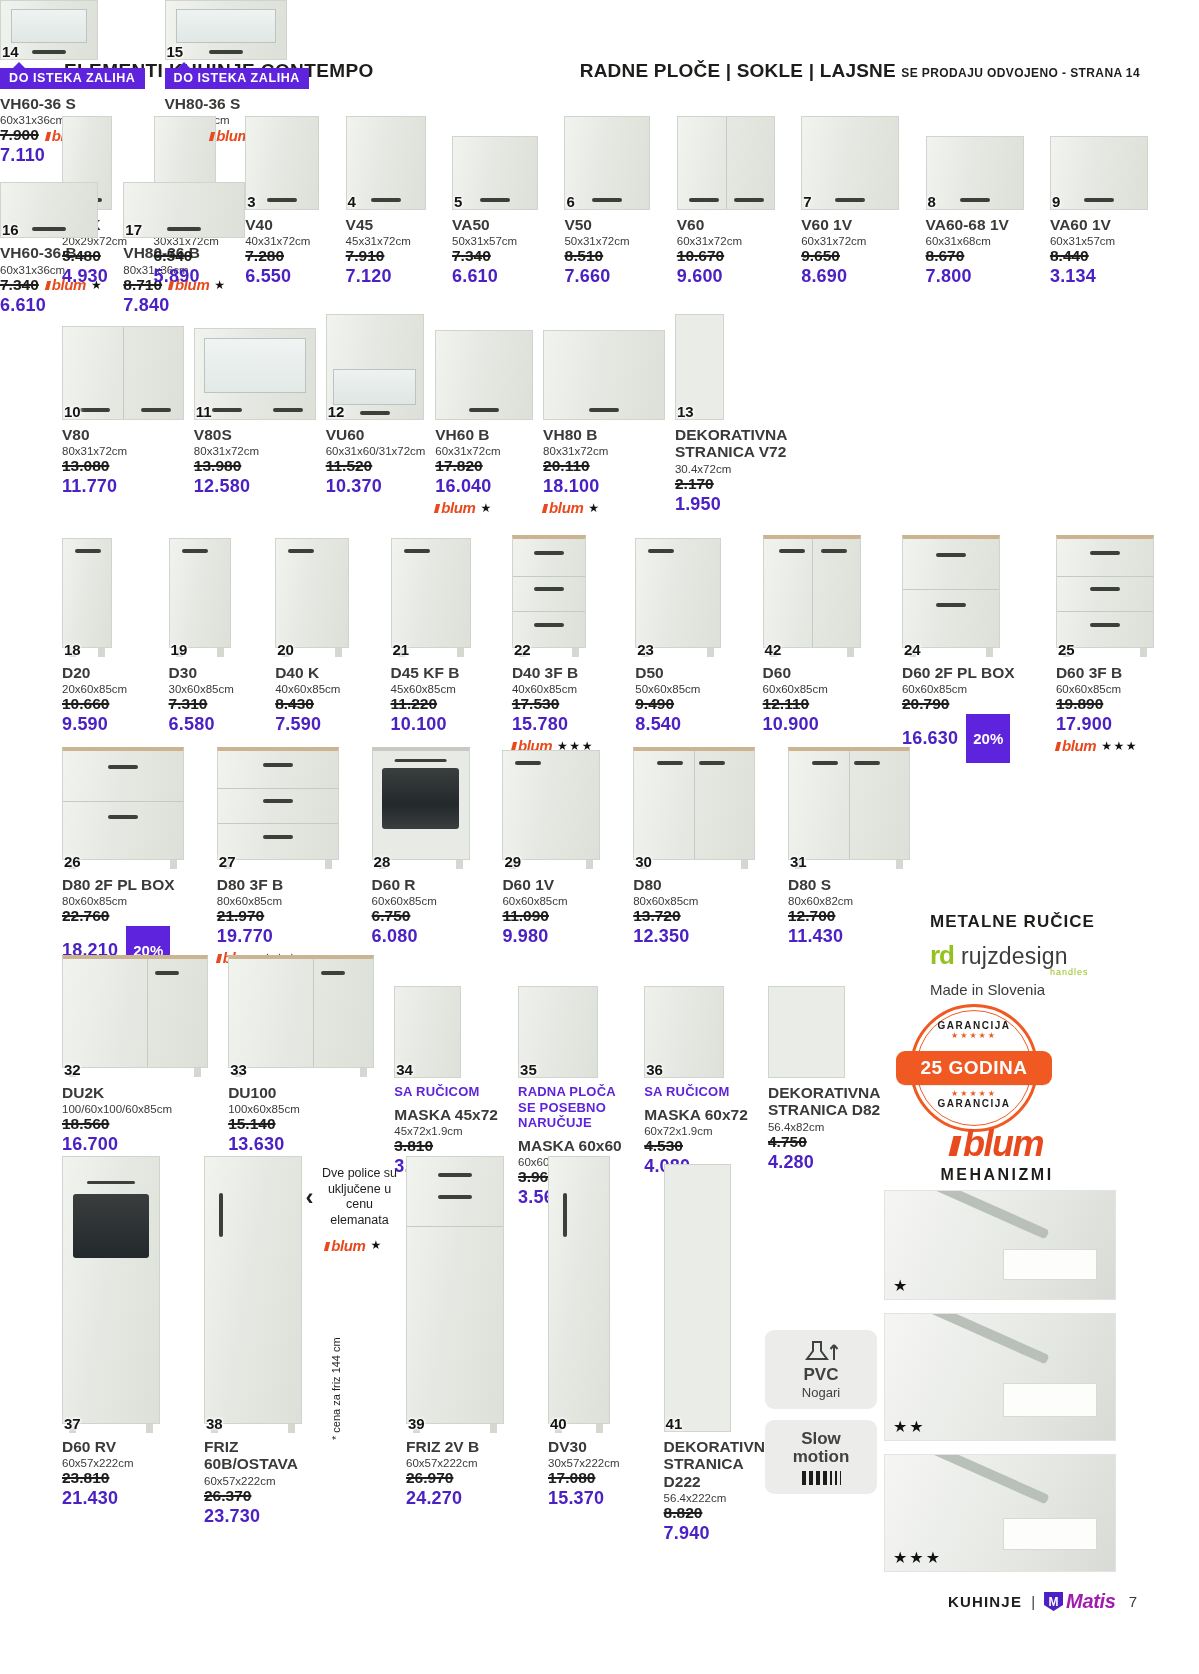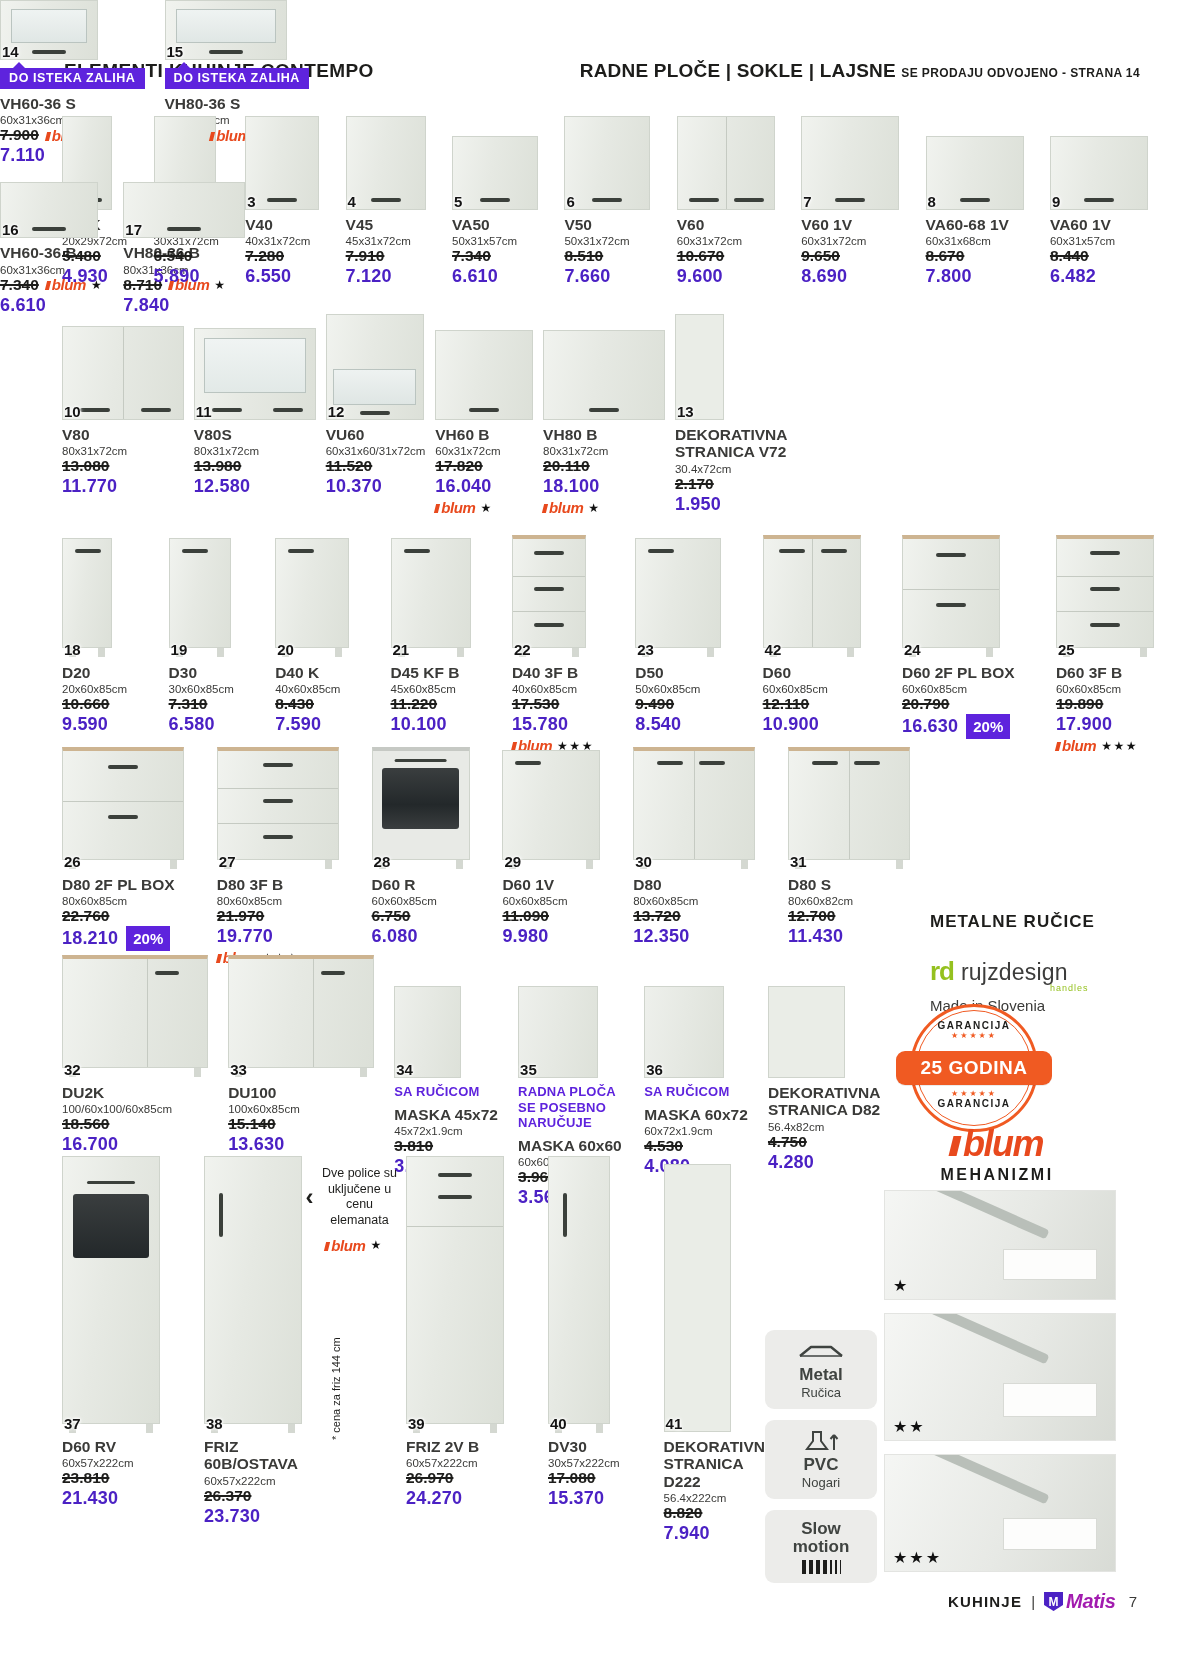--- a/index.html
+++ b/index.html
@@ -91,31 +91,31 @@
        text-shadow:0 0 3px #fff,0 0 3px #fff,0 0 5px #fff;}
   .banner{position:relative;background:#5e23dd;color:#fff;font-size:12.5px;font-weight:800;letter-spacing:.6px;padding:3px 9px 4px;margin-top:8px;white-space:nowrap;}
   .banner::before{content:"";position:absolute;top:-6px;left:13px;border:6px solid transparent;border-bottom:6px solid #5e23dd;border-top:0;}
   .pre{color:#5e23dd;font-size:13px;font-weight:700;margin-top:6px;line-height:1.2;max-width:106px;letter-spacing:.2px;}
   .pname{font-size:15.5px;font-weight:600;color:#3a3a38;margin-top:6px;line-height:1.12;max-width:122px;}
   .dims{font-size:11.5px;color:#3a3a38;margin-top:2px;white-space:nowrap;}
   .oldline{display:flex;align-items:center;gap:7px;}
   .old{font-size:15.5px;font-weight:600;color:#1d1d1b;text-decoration:line-through;text-decoration-thickness:2px;}
   .newline{display:flex;align-items:center;margin-top:1px;}
   .new{font-size:18px;font-weight:800;color:#4b21c4;letter-spacing:.2px;}
-  .pct{background:#5e23dd;color:#fff;font-size:15px;font-weight:800;padding:4px 7px;margin-left:8px;}
+  .pct{background:#5e23dd;color:#fff;font-size:15px;font-weight:800;padding:16px 7px;margin-left:8px;}
   .blumline{display:flex;align-items:center;gap:5px;}
   .blumline.below{margin-top:2px;}
   .blum{color:#e8491d;font-weight:800;font-style:italic;font-size:15px;letter-spacing:-.4px;}
   .blum::before{content:"";display:inline-block;width:4px;height:9px;background:#e8491d;transform:skewX(-14deg);margin-right:2px;}
   .stars{font-size:12px;color:#111;letter-spacing:1.5px;}
 
   
   .metalne{position:absolute;left:930px;top:912px;width:262px;}
   .metalne-title{font-size:17px;font-weight:800;letter-spacing:1px;}
-  .rdlogo{display:flex;align-items:baseline;gap:7px;margin-top:24px;}
+  .rdlogo{display:flex;align-items:baseline;gap:7px;margin-top:8px;}
   .rd{font-size:26px;font-weight:800;color:#95c11f;letter-spacing:-1px;}
   .rujz{font-size:23px;font-weight:500;color:#3c3c3b;letter-spacing:.2px;}
   .handles-sub{font-size:9px;color:#95c11f;letter-spacing:1px;margin:-4px 0 0 120px;}
   .madein{font-size:15px;color:#3a3a38;margin-top:4px;}
 
   .warranty{position:absolute;left:910px;top:1004px;width:122px;height:122px;border:3px solid #f05a22;border-radius:50%;background:#fff;text-align:center;}
   .warranty::before{content:"";position:absolute;inset:3px;border:1px solid #f05a22;border-radius:50%;}
   .war-top{font-size:10px;font-weight:800;letter-spacing:1.5px;margin-top:13px;position:relative;}
   .war-stars{font-size:8px;color:#f05a22;letter-spacing:2px;position:relative;}
   .war-band{position:absolute;left:-17px;right:-17px;top:44px;height:34px;background:#f05a22;border-radius:9px;color:#fff;font-size:19px;font-weight:800;line-height:34px;letter-spacing:.5px;box-shadow:0 1px 0 rgba(0,0,0,.08);}
@@ -363,21 +363,21 @@
       <span class="num">9</span>
     </div>
 
     <div class="pname">VA60 1V</div>
     <div class="dims">60x31x57cm</div>
     <div class="oldline">
       <span class="old">8.440</span>
 
     </div>
     <div class="newline">
-      <span class="new">6.482</span>
+      <span class="new">3.134</span>
 
     </div>
 
   </div>
     </div>
 
   <div class="prow r2l">
       <div class="card">
     <div class="imgwrap">
       <div class="img kind-wall2" style="width: 120px;">
@@ -1195,30 +1195,20 @@
     </div>
     <div class="photo p2">
       <span class="mark">★★</span>
     </div>
     <div class="photo p3">
       <span class="mark">★★★</span>
     </div>
   </div>
 
   <div class="featbadges">
-    <div class="fbadge">
-      <div class="fb-icon">
-        <svg width="46" height="16" viewBox="0 0 46 16">
-            <path d="M2 13 L13 4 H33 L44 13" fill="none" stroke="#3f4340" stroke-width="2.4" stroke-linejoin="round"></path>
-            <path d="M2 13 H44" fill="none" stroke="#3f4340" stroke-width="1.6"></path>
-          </svg>
-      </div>
-      <div class="fb-title">Metal</div>
-      <div class="fb-sub">Ručica</div>
-    </div>
     <div class="fbadge">
       <div class="fb-icon">
         <svg width="40" height="22" viewBox="0 0 40 22">
             <path d="M12 2 h8 v9 l6 8 H6 l6 -8 z" fill="none" stroke="#3f4340" stroke-width="2"></path>
             <path d="M33 20 V5 M33 5 l-3.5 4 M33 5 l3.5 4" fill="none" stroke="#3f4340" stroke-width="2"></path>
           </svg>
       </div>
       <div class="fb-title">PVC</div>
       <div class="fb-sub">Nogari</div>
     </div>

